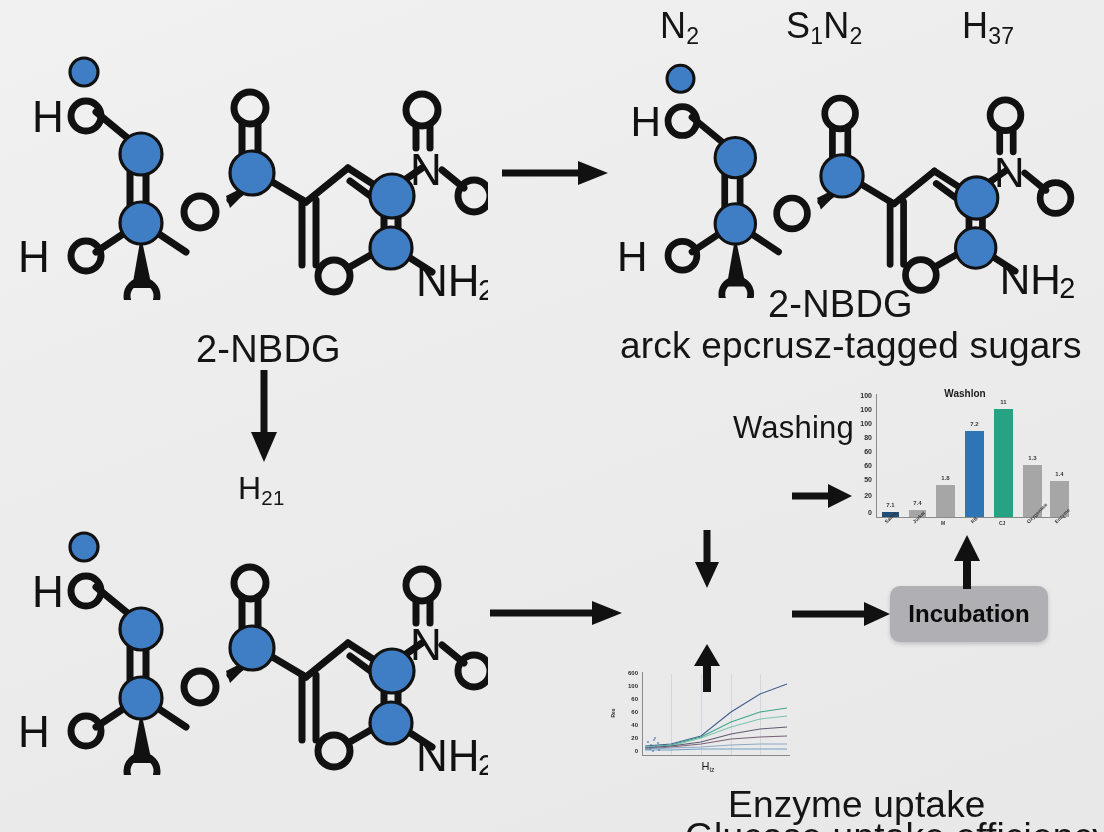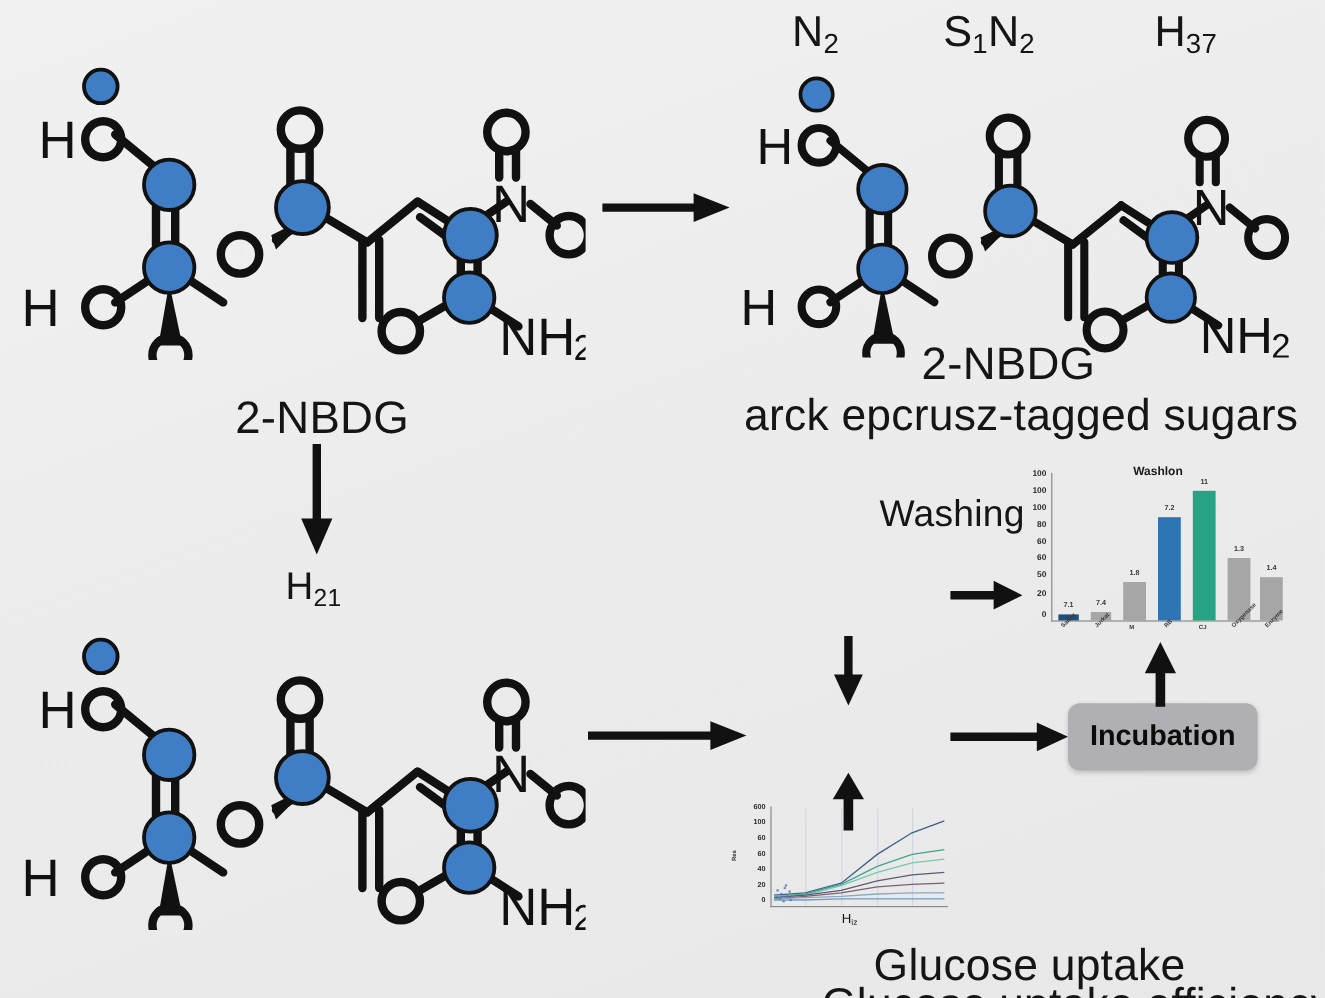--- a/index.html
+++ b/index.html
@@ -454,16 +454,16 @@
         <circle cx="46" cy="75" r="1.1"></circle>
           <circle cx="35" cy="80" r="1.1"></circle>
         <circle cx="43" cy="70" r="1.1"></circle>
           <circle cx="47" cy="82" r="1.1"></circle>
       </g>
     </svg>
 
     <div class="xlab" style="left:66px; top:92px; width:60px; font-size:11px;">H<span class="sub" style="font-size:7px;">iz</span></div>
   </div>
 
-  <div class="lbl lbl-caption" style="left:728px; top:784px;">Glucose uptake</div>
+  <div class="lbl lbl-caption" style="left:728px; top:784px;">Enzyme uptake</div>
   <div class="lbl lbl-caption" style="left:685px; top:816px;">Glucose uptake efficiency</div>
 
 </div>
 
 </body></html>

